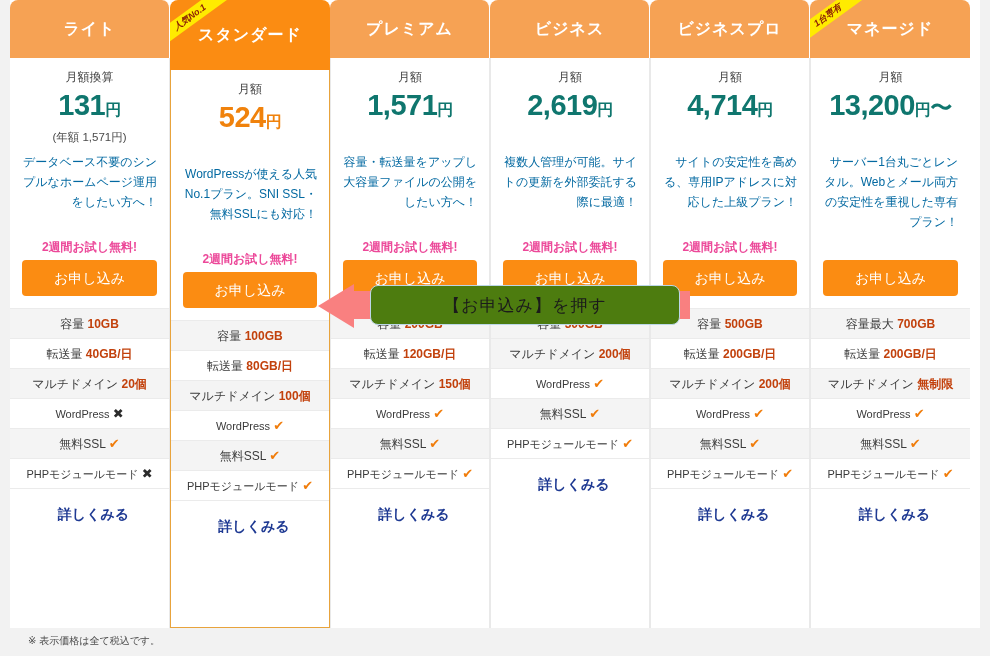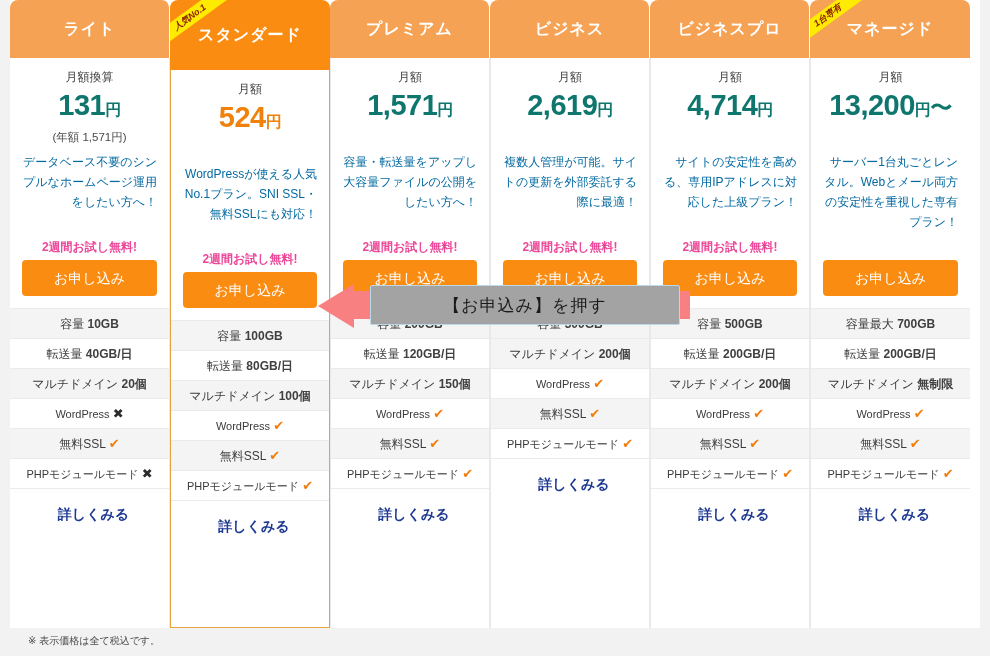--- a/index.html
+++ b/index.html
@@ -174,21 +174,21 @@
   .spec {
     height: 30px;
     line-height: 30px;
     text-align: center;
     font-size: 12px;
     color: #3a3a3a;
     border-top: 1px solid #ebebeb;
     white-space: nowrap;
   }
   .spec.alt { background: #f4f4f4; }
-  .spec b { font-weight: bold; color: #404040; }
+  .spec b { font-weight: bold; color: #c2410c; }
   .spec .mark-ok  { color: #f07c0a; font-weight: bold; font-size: 13px; }
   .spec .mark-no  { color: #2b2b2b; font-weight: bold; font-size: 13px; }
   .spec.small { font-size: 11px; }
 
   
   .detail-wrap {
     height: 52px;
     border-top: 1px solid #ebebeb;
     display: flex;
     align-items: center;
@@ -236,23 +236,23 @@
   .callout .shaft {
     position: absolute;
     left: 34px; top: 10px;
     width: 338px; height: 28px;
     background: #f98080;
   }
   .callout .pill {
     position: absolute;
     left: 52px; top: 4px;
     width: 310px; height: 40px;
-    background: #a3a3a3;
+    background: #4d7c0f;
     border: 1px solid #bcd7e8;
-    border-radius: 2px;
+    border-radius: 8px;
     display: flex;
     align-items: center;
     justify-content: center;
     font-size: 17px;
     color: #1b1b1b;
     letter-spacing: 1px;
   }
 </style>
 </head>
 <body>

